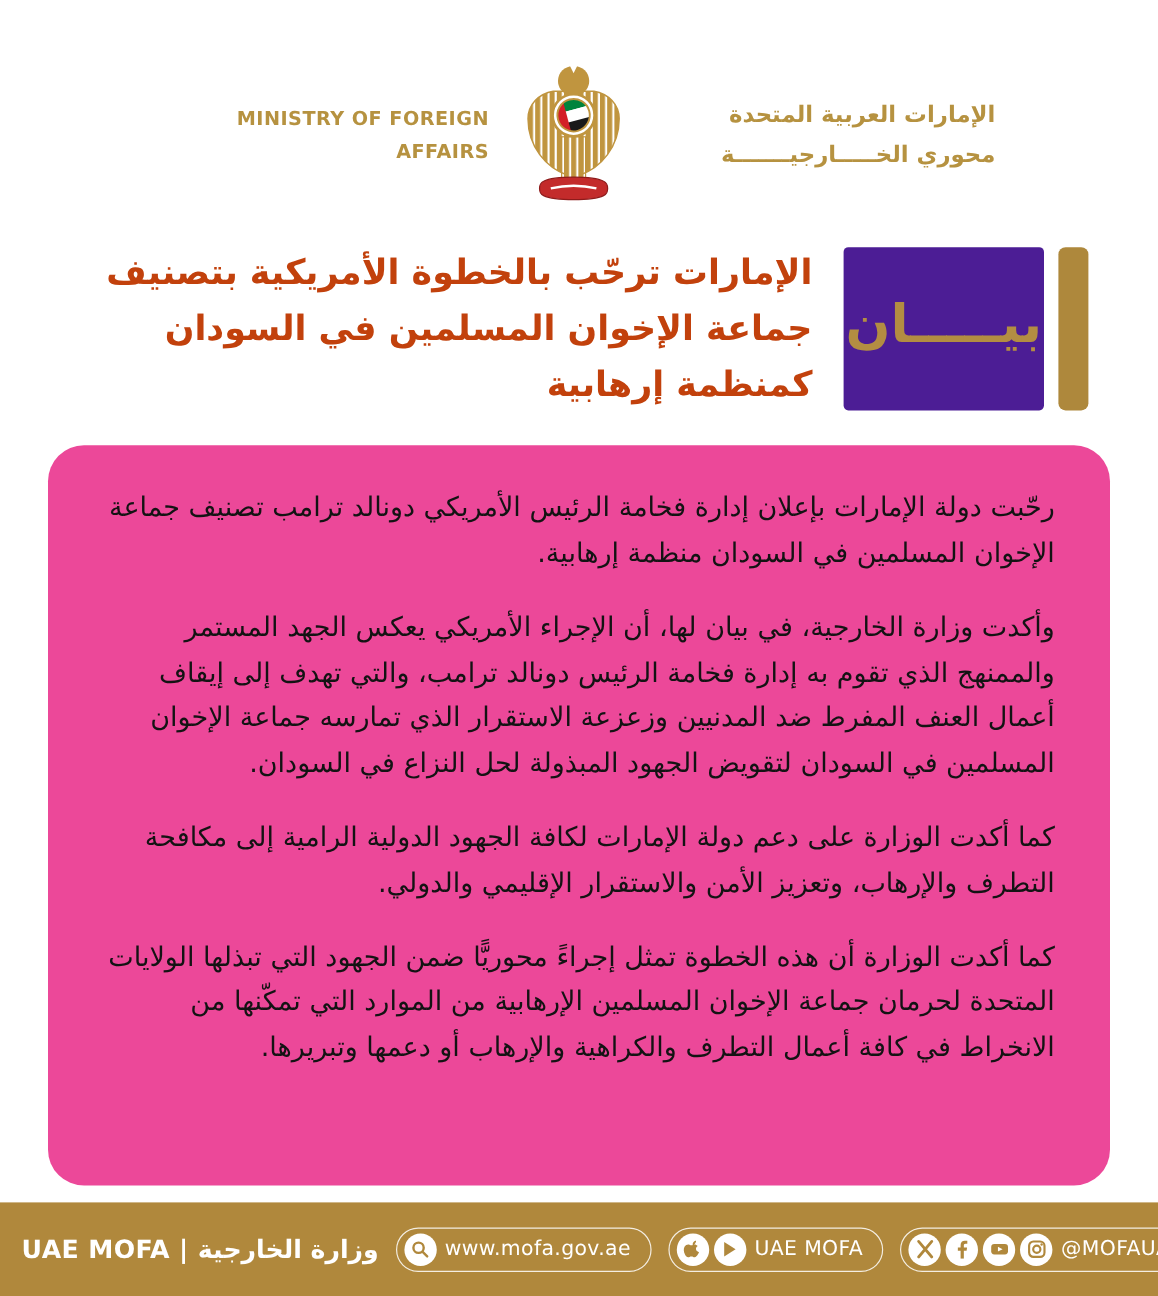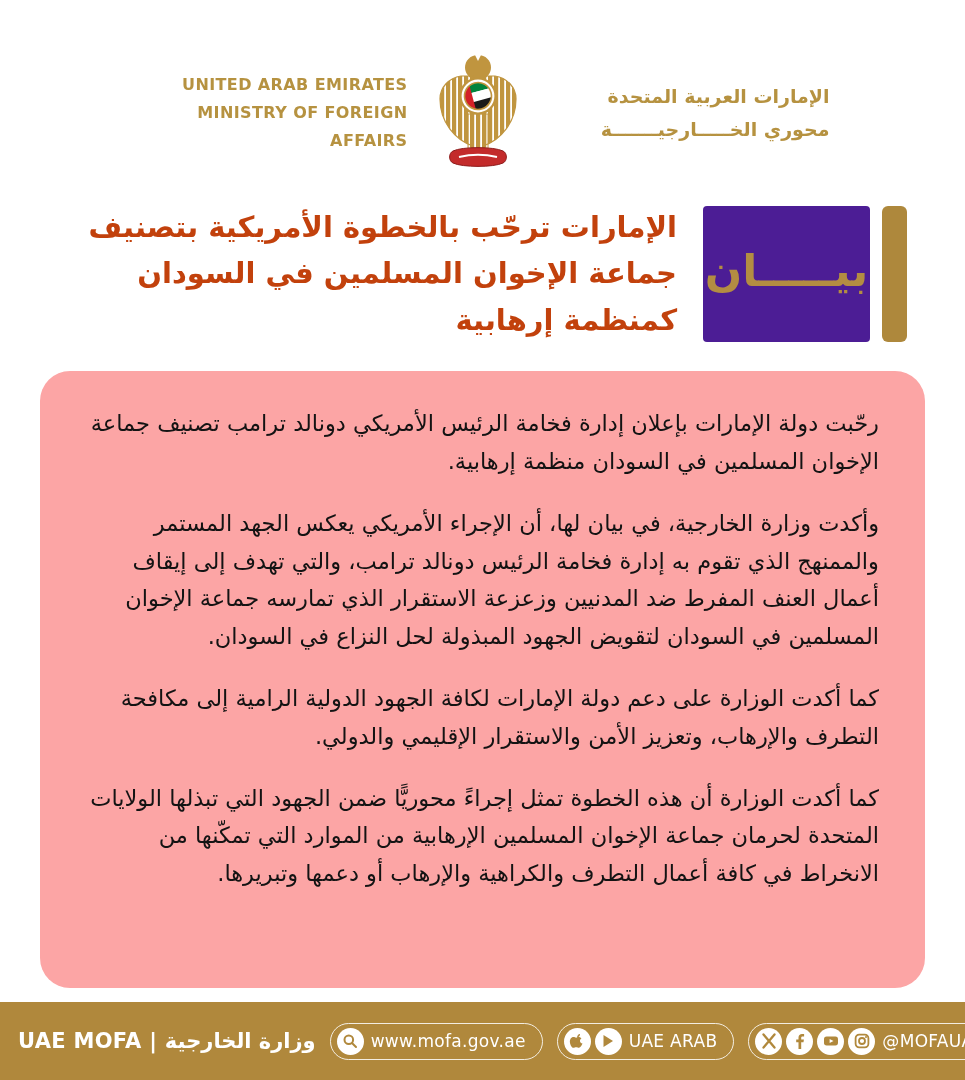--- a/index.html
+++ b/index.html
@@ -40,21 +40,21 @@
   .badge-label { color:#b38d42; font-size:44px; font-weight:bold; line-height:1; padding-bottom:6px; }
   .title {
     flex:1; margin:0; color:#c2410c; font-weight:bold;
     font-size:29px; line-height:1.6; text-align:right;
   }
 
   
   .body-wrap { flex:1; margin:28px 40px 14px; min-height:0; }
   .body-card {
     height:100%; width:100%;
-    background:#fca5a5; border-radius:30px;
+    background:#ec4899; border-radius:30px;
     padding:34px 46px; overflow:hidden;
     direction:rtl; text-align:right;
   }
   .body-card p {
     margin:0 0 24px; color:#131313;
     font-size:22.5px; line-height:1.68;
   }
   .body-card p:last-child { margin-bottom:0; }
 
   
@@ -77,21 +77,20 @@
   }
   .circle-icon svg { width:16px; height:16px; display:block; }
 </style>
 </head>
 <body>
 
 <div class="page">
 
   <div class="header">
     <div class="en">
-      <div>UNITED ARAB EMIRATES</div>
       <div>MINISTRY OF FOREIGN AFFAIRS</div>
     </div>
 
     <div class="emblem">
       <svg viewBox="0 0 100 122" width="100" height="122" aria-hidden="true">
         <defs>
           <pattern id="feathers" width="6" height="12" patternUnits="userSpaceOnUse">
             <rect width="4.2" height="12" fill="#c0953f"></rect>
           </pattern>
           <clipPath id="flagClip">
@@ -168,21 +167,21 @@
           <svg viewBox="0 0 16 16" fill="currentColor">
               <path d="M10.9 1.1c.1.9-.3 1.8-.8 2.4-.6.7-1.5 1.2-2.3 1.1-.1-.9.4-1.8.9-2.4.5-.6 1.5-1.1 2.2-1.1zM13.6 11.4c-.4 1-.6 1.4-1.1 2.2-.7 1.1-1.7 2.5-2.9 2.5-1.1 0-1.4-.7-2.9-.7s-1.8.7-2.9.7c-1.2 0-2.1-1.2-2.8-2.3C-.4 11.1-.6 8 .6 6.3c.8-1.2 2-1.9 3.2-1.9 1.2 0 1.9.7 2.9.7 1 0 1.6-.7 2.9-.7 1 0 2.1.6 2.8 1.5-2.4 1.3-2 4.7 1.2 5.5z" transform="translate(1 0) scale(0.92)"></path>
             </svg>
         </span>
         <span class="circle-icon">
           <svg viewBox="0 0 16 16" fill="currentColor">
               <path d="M3.5 2l9.5 6-9.5 6z"></path>
             </svg>
         </span>
       </span>
-      <span class="pill-label">UAE ARAB</span>
+      <span class="pill-label">UAE MOFA</span>
     </div>
 
     <div class="pill">
       <span class="icon-row">
         <span class="circle-icon">
           <svg viewBox="0 0 16 16">
               <path d="M2.5 1.5l11 13M13.5 1.5l-11 13" stroke="currentColor" stroke-width="2.3" stroke-linecap="round"></path>
             </svg>
         </span>
         <span class="circle-icon">

